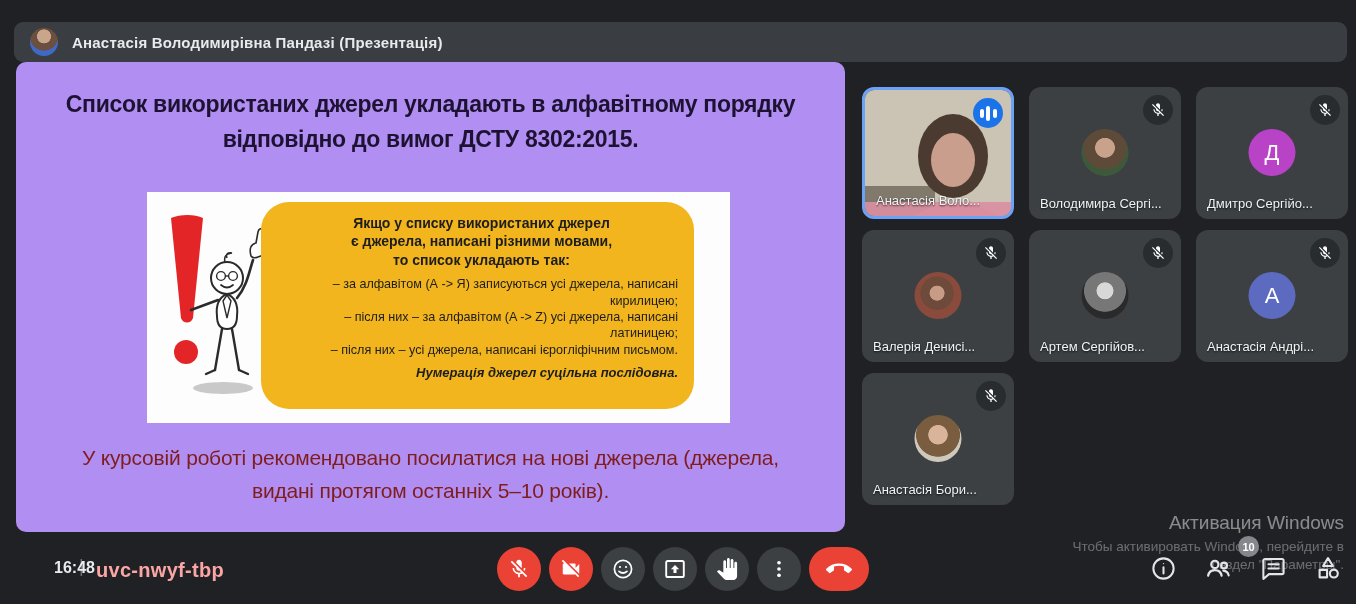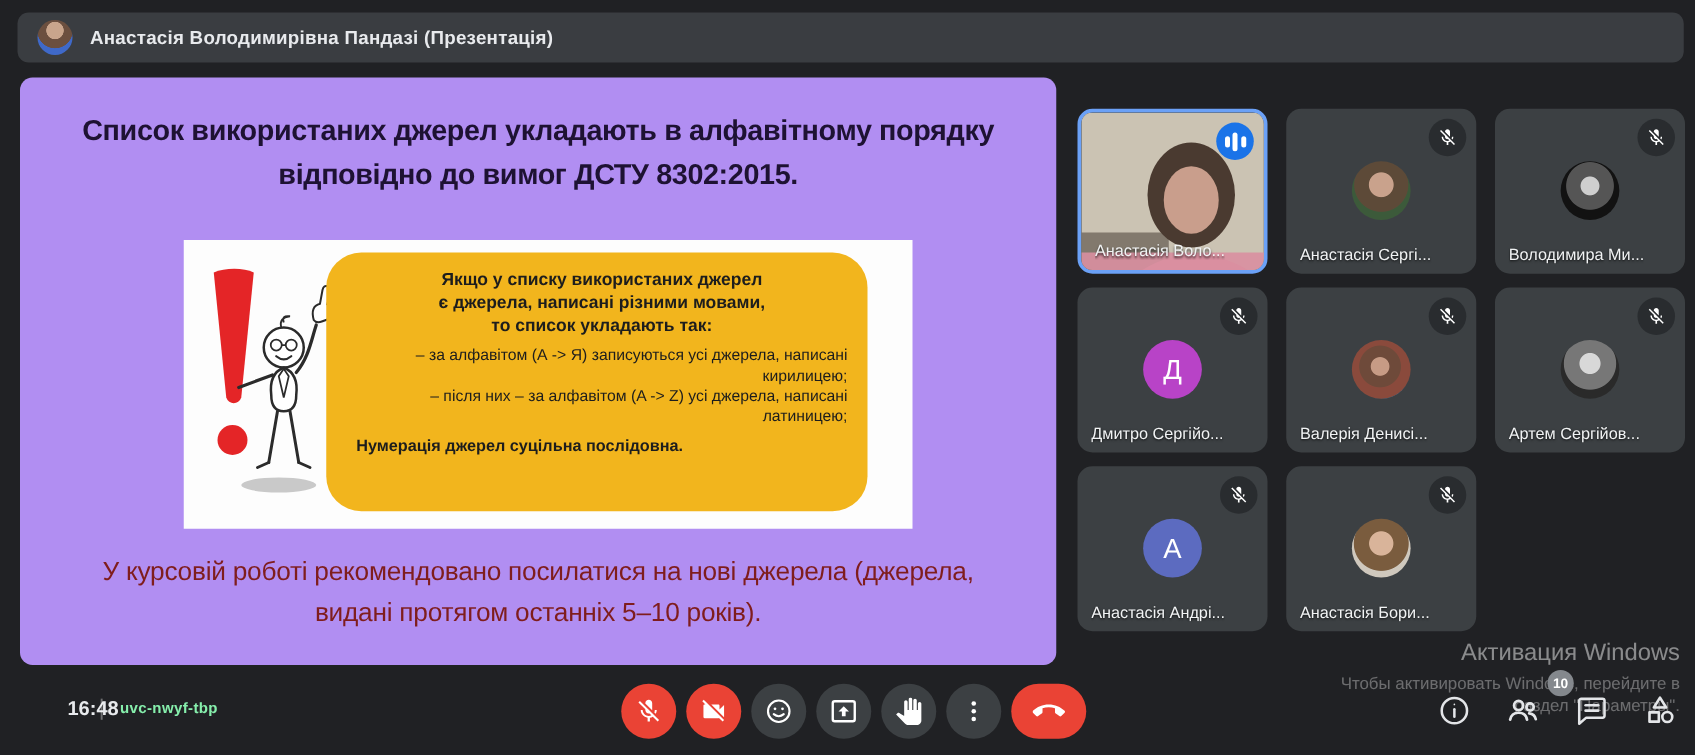--- a/index.html
+++ b/index.html
@@ -1,37 +1,37 @@
 <!DOCTYPE html>
 <html><head>
 <meta charset="utf-8">
 <style>
   html,body{margin:0;padding:0;background:#141517;}
   .app{position:relative;width:1356px;height:604px;background:#202124;overflow:hidden;
        font-family:"Liberation Sans","DejaVu Sans",sans-serif;}
 
   
-  .topbar{position:absolute;left:14px;top:10px;width:1333px;height:40px;background:#3a3d41;
+  .topbar{position:absolute;left:14px;top:22px;width:1333px;height:40px;background:#3a3d41;
           border-radius:9px;display:flex;align-items:center;}
   .topbar-avatar{width:28px;height:28px;border-radius:50%;margin-left:16px;flex:0 0 auto;
           background:radial-gradient(circle at 50% 30%,#c9a58c 0 28%,#6b4f3f 30% 58%,#3f69c9 60% 100%);}
   .topbar-name{margin-left:14px;color:#e8eaed;font-size:15px;font-weight:600;letter-spacing:.2px;}
 
   
   .slide{position:absolute;left:16px;top:62px;width:829px;height:470px;background:#b18ef2;border-radius:10px;}
   .slide-title{margin-top:25px;padding:0 42px;text-align:center;font-size:23px;line-height:1.5;
           font-weight:bold;color:#1e1233;letter-spacing:-0.3px;}
   .figure-box{position:absolute;left:131px;top:130px;width:583px;height:231px;background:#fdfdfd;}
   .figure-svg{position:absolute;left:4px;top:18px;}
   .callout{position:absolute;left:114px;top:10px;width:433px;height:207px;background:#f2b51d;
           border-radius:28px;box-sizing:border-box;padding:12px 16px 10px 24px;color:#1d1d1d;}
   .callout-head{text-align:center;font-weight:bold;font-size:14px;line-height:1.32;}
   .callout-items{margin-top:7px;font-size:12.6px;line-height:1.3;}
   .callout-item{margin:0;text-align:right;}
-  .callout-foot{margin-top:7px;text-align:left;font-weight:bold;font-size:13px;}
+  .callout-foot{margin-top:7px;text-align:right;font-weight:bold;font-size:13px;font-style:italic;}
   .slide-footer{position:absolute;left:0;right:0;top:380px;text-align:center;font-size:21px;
           font-weight:normal;color:#7f1d1d;line-height:1.55;padding:0 60px;letter-spacing:-0.2px;}
 
   
   .tiles{position:absolute;left:862px;top:87px;width:486px;display:grid;
          grid-template-columns:repeat(3,152px);grid-auto-rows:132px;column-gap:15px;row-gap:11px;}
   .tile{position:relative;background:#3c4043;border-radius:12px;box-sizing:border-box;overflow:hidden;}
   .tile.speaking{border:3px solid #6ba1f7;}
   .tile-video{position:absolute;inset:0;}
   .mic-off{position:absolute;top:8px;right:8px;width:30px;height:30px;border-radius:50%;
@@ -52,21 +52,21 @@
   .ph-green{background:radial-gradient(circle at 50% 40%,#c9a28c 0 26%,#5d4a38 28% 58%,#3c5a3a 60% 100%);}
   .ph-bw-dark{background:radial-gradient(circle at 50% 42%,#cfcfcf 0 20%,#555 22% 52%,#121212 54% 100%);}
   .ph-city{background:radial-gradient(circle at 48% 45%,#c79b85 0 20%,#6e4a3a 22% 46%,#8a4a3c 48% 72%,#5d7fa6 74% 100%);}
   .ph-bw-light{background:radial-gradient(circle at 50% 40%,#d8d8d8 0 22%,#777 24% 56%,#2a2a2a 58% 100%);}
   .ph-tan{background:radial-gradient(circle at 50% 42%,#d9b49a 0 26%,#7a5c3e 28% 60%,#cfc8bd 62% 100%);}
   .ph-outdoor{background:radial-gradient(circle at 55% 58%,#d98fa0 0 16%,#7da06b 18% 52%,#42633c 54% 100%);}
 
   
   .time{position:absolute;left:22px;top:559px;color:#e8eaed;font-size:16px;font-weight:600;margin-left:32px;}
   .bar-divider{position:absolute;left:79px;top:556px;color:rgba(255,255,255,.35);font-size:18px;font-weight:300;}
-  .meet-code{position:absolute;left:96px;top:559px;color:#86efac;font-size:12px;font-weight:700;letter-spacing:.3px;}
+  .meet-code{position:absolute;left:96px;top:559px;color:#fca5a5;font-size:20px;font-weight:700;letter-spacing:.3px;}
 
   .controls{position:absolute;left:497px;top:547px;display:flex;gap:8px;align-items:center;}
   .ctl{width:44px;height:44px;border-radius:50%;border:none;display:flex;align-items:center;
        justify-content:center;cursor:pointer;padding:0;}
   .ctl.red{background:#ea4335;}
   .ctl.dark{background:#3c4043;}
   .ctl.end{width:60px;border-radius:22px;background:#ea4335;}
 
   .right-icons{position:absolute;right:13px;top:553px;display:flex;gap:25px;align-items:center;z-index:3;}
   .ricon{width:30px;height:30px;display:flex;align-items:center;justify-content:center;cursor:pointer;position:relative;}
@@ -114,20 +114,21 @@
 
       <div class="callout">
         <div class="callout-head">
           <div>Якщо у списку використаних джерел</div>
           <div>є джерела, написані різними мовами,</div>
           <div>то список укладають так:</div>
         </div>
         <div class="callout-items">
           <p class="callout-item">– за алфавітом (А -&gt; Я) записуються усі джерела, написані кирилицею;</p>
           <p class="callout-item">– після них – за алфавітом (A -&gt; Z) усі джерела, написані латиницею;</p>
+          <p class="callout-item">– після них – усі джерела, написані ієрогліфічним письмом.</p>
         </div>
         <div class="callout-foot">Нумерація джерел суцільна послідовна.</div>
       </div>
     </div>
 
     <div class="slide-footer">У курсовій роботі рекомендовано посилатися на нові джерела (джерела, видані протягом останніх 5–10 років).</div>
   </div>
 
   <div class="tiles">
       <div class="tile speaking">
@@ -153,34 +154,21 @@
 
       <div class="avatar ph-green">
         
       </div>
       <div class="mic-off">
         <svg width="16" height="16" viewBox="0 0 24 24" fill="#fff">
           <path d="M19 11h-1.7c0 .74-.16 1.43-.43 2.05l1.23 1.23c.56-.98.9-2.09.9-3.28zm-4.02.17c0-.06.02-.11.02-.17V5c0-1.66-1.34-3-3-3S9 3.34 9 5v.18l5.98 5.99zM4.27 3L3 4.27l6.01 6.01V11c0 1.66 1.33 3 2.99 3 .22 0 .44-.03.65-.08l1.66 1.66c-.71.33-1.5.52-2.31.52-2.76 0-5.3-2.1-5.3-5.1H5c0 3.41 2.72 6.23 6 6.72V21h2v-3.28c.91-.13 1.77-.45 2.54-.9L19.73 21 21 19.73 4.27 3z"></path>
         </svg>
       </div>
 
-      <div class="tile-name">Анастасія Сергі...</div>
-    </div>
-      <div class="tile">
-
-      <div class="avatar ph-bw-dark">
-        
-      </div>
-      <div class="mic-off">
-        <svg width="16" height="16" viewBox="0 0 24 24" fill="#fff">
-          <path d="M19 11h-1.7c0 .74-.16 1.43-.43 2.05l1.23 1.23c.56-.98.9-2.09.9-3.28zm-4.02.17c0-.06.02-.11.02-.17V5c0-1.66-1.34-3-3-3S9 3.34 9 5v.18l5.98 5.99zM4.27 3L3 4.27l6.01 6.01V11c0 1.66 1.33 3 2.99 3 .22 0 .44-.03.65-.08l1.66 1.66c-.71.33-1.5.52-2.31.52-2.76 0-5.3-2.1-5.3-5.1H5c0 3.41 2.72 6.23 6 6.72V21h2v-3.28c.91-.13 1.77-.45 2.54-.9L19.73 21 21 19.73 4.27 3z"></path>
-        </svg>
-      </div>
-
-      <div class="tile-name">Володимира Ми...</div>
+      <div class="tile-name">Володимира Сергі...</div>
     </div>
       <div class="tile">
 
       <div class="avatar" style="background: rgb(184, 67, 199);">
         <span class="avatar-letter">Д</span>
       </div>
       <div class="mic-off">
         <svg width="16" height="16" viewBox="0 0 24 24" fill="#fff">
           <path d="M19 11h-1.7c0 .74-.16 1.43-.43 2.05l1.23 1.23c.56-.98.9-2.09.9-3.28zm-4.02.17c0-.06.02-.11.02-.17V5c0-1.66-1.34-3-3-3S9 3.34 9 5v.18l5.98 5.99zM4.27 3L3 4.27l6.01 6.01V11c0 1.66 1.33 3 2.99 3 .22 0 .44-.03.65-.08l1.66 1.66c-.71.33-1.5.52-2.31.52-2.76 0-5.3-2.1-5.3-5.1H5c0 3.41 2.72 6.23 6 6.72V21h2v-3.28c.91-.13 1.77-.45 2.54-.9L19.73 21 21 19.73 4.27 3z"></path>
         </svg>

